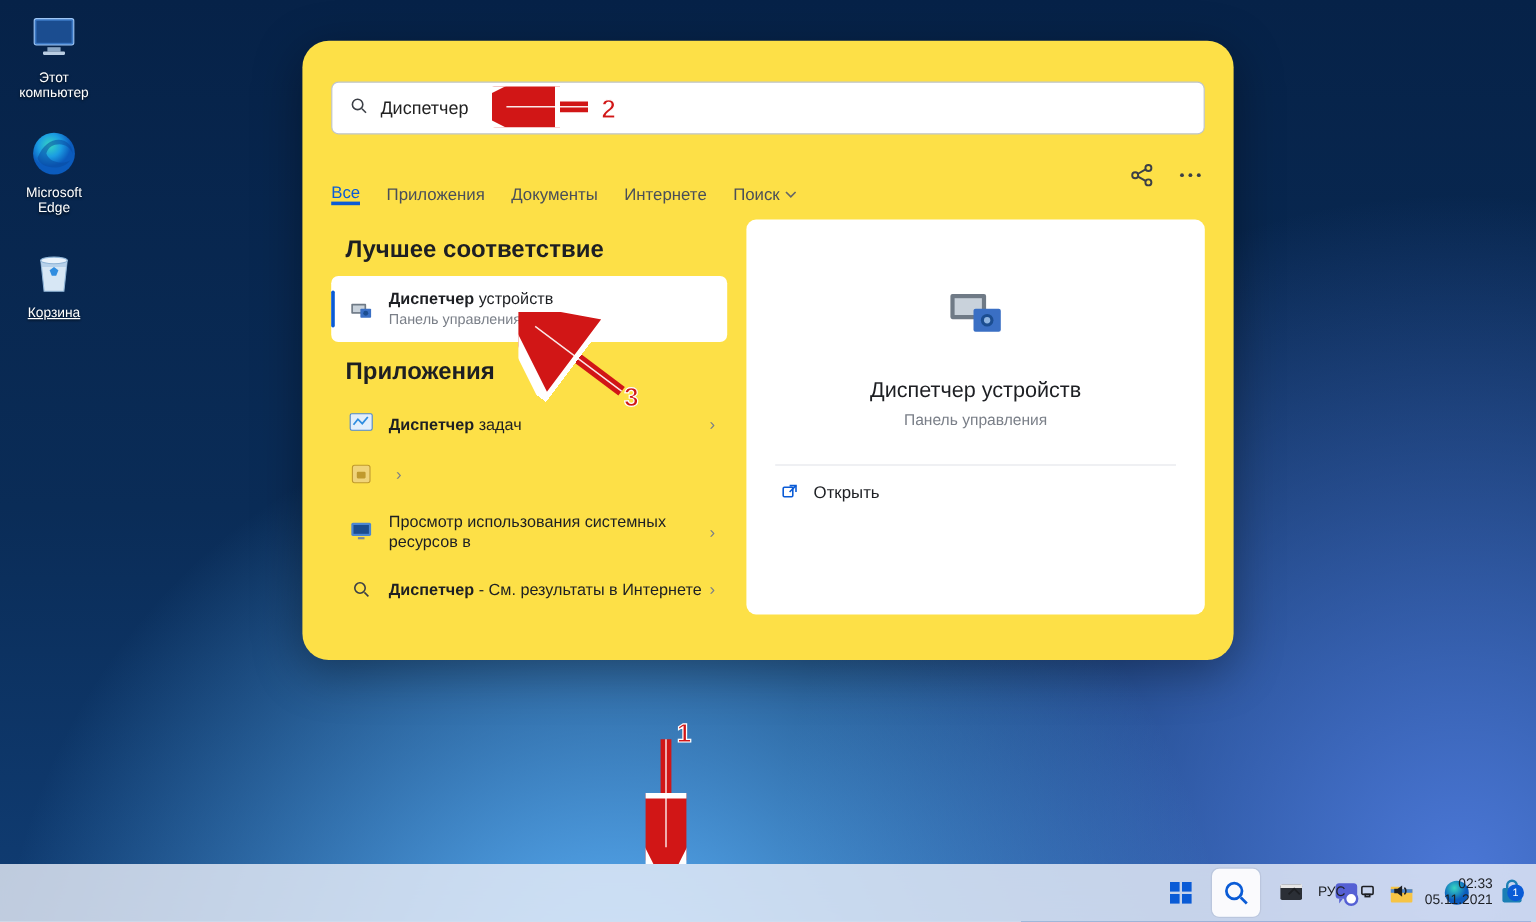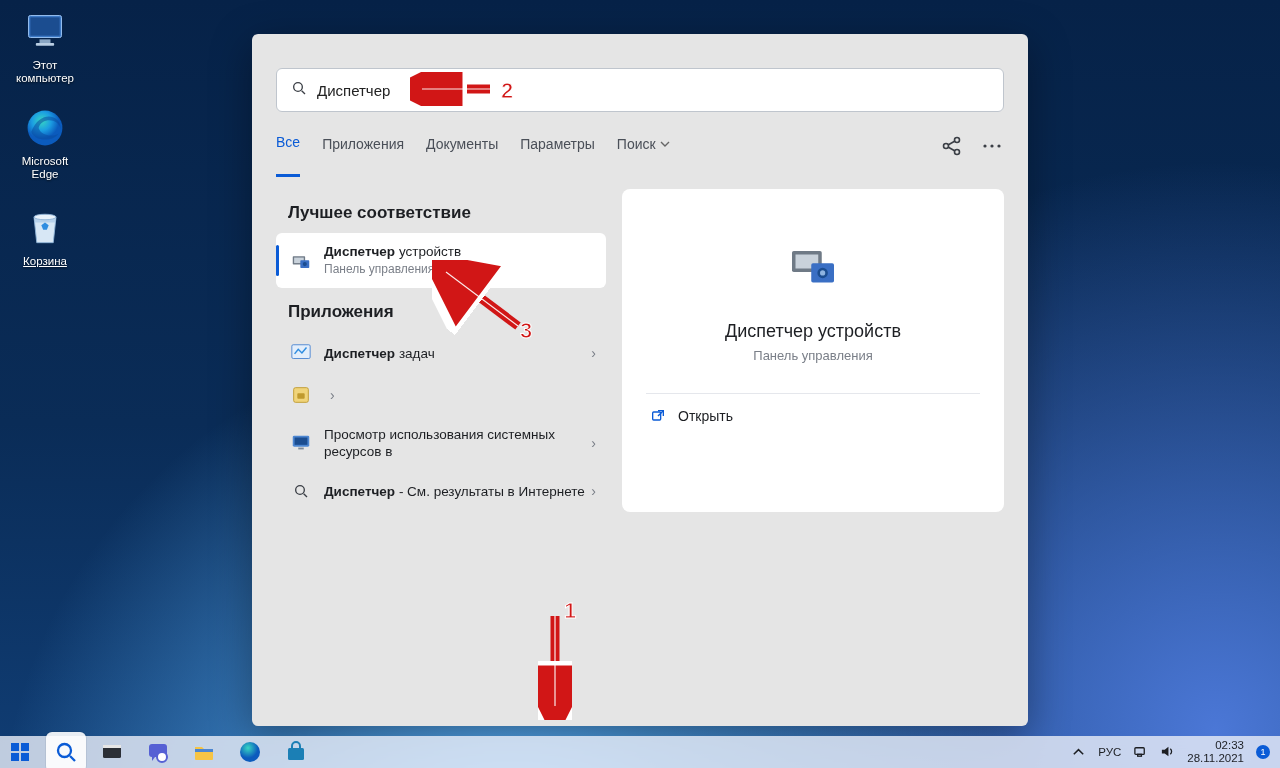--- a/index.html
+++ b/index.html
@@ -12,45 +12,45 @@
     position: relative; overflow: hidden;
   }
 
   
   .desktop-icon { position: absolute; width: 78px; text-align: center; color: #fff; font-size: 11.5px; line-height: 13px; text-shadow: 0 1px 2px rgba(0,0,0,.7); cursor: pointer; }
   .desktop-icon .ico { width: 44px; height: 44px; margin: 0 auto 5px; display: flex; align-items: center; justify-content: center; }
   .desktop-icon .ico svg { width: 100%; height: 100%; }
 
   
   .search-panel {
-    position: absolute; left: 252px; top: 34px; width: 776px; height: 692px;
-    background: #e5e5e5; border-radius: 6px; box-shadow: 0 10px 40px rgba(0,0,0,.35);
+    position: absolute; left: 252px; top: 34px; width: 776px; height: 516px;
+    background: #fde047; border-radius: 22px; box-shadow: 0 10px 40px rgba(0,0,0,.35);
     padding: 0; overflow: hidden;
   }
   .search-bar {
     margin: 34px 24px 0; height: 44px; background: #fff; border: 1px solid #bfc5cd; border-radius: 6px;
     display: flex; align-items: center; padding: 0 14px;
   }
   .search-bar svg { width: 16px; height: 16px; flex-shrink: 0; }
   .search-bar input {
     border: none; outline: none; font-size: 15px; margin-left: 10px; width: 100%; color: #222; background: transparent;
   }
 
   .tabs-row { display: flex; align-items: center; padding: 22px 24px 0; position: relative; }
   .tabs { display: flex; gap: 22px; font-size: 14px; color: #4a4f58; }
-  .tab { padding-bottom: 24px; cursor: pointer; display: flex; align-items: center; gap: 4px; }
+  .tab { padding-bottom: 0; cursor: pointer; display: flex; align-items: center; gap: 4px; margin-top: 18px; }
   .tab.active { color: #0a5bd6; border-bottom: 3px solid #0a5bd6; font-weight: 500; }
   .tabs-right { position: absolute; right: 24px; top: 22px; display: flex; gap: 16px; align-items: center; }
   .icon-btn { width: 24px; height: 24px; display: flex; align-items: center; justify-content: center; cursor: pointer; color: #3b3f46; }
 
   .content { display: flex; padding: 12px 24px 0; gap: 16px; }
   .left-col { width: 330px; }
   .right-col { flex: 1; background: #fff; border-radius: 8px; padding: 48px 24px 24px; }
 
-  .section-header { font-size: 17px; font-weight: 600; color: #1d1f23; margin: 14px 0 10px 12px; }
+  .section-header { font-size: 20px; font-weight: 600; color: #1d1f23; margin: 14px 0 10px 12px; }
 
   .result-item {
     display: flex; align-items: center; padding: 10px 10px 10px 14px; border-radius: 6px; cursor: pointer; position: relative;
   }
   .result-item.selected { background: #fff; }
   .result-item.selected::before {
     content: ""; position: absolute; left: 0; top: 12px; bottom: 12px; width: 3px; background: #0a5bd6; border-radius: 2px;
   }
   .result-ico { width: 22px; height: 22px; flex-shrink: 0; margin-right: 12px; display: flex; align-items: center; justify-content: center; }
   .result-ico svg { width: 100%; height: 100%; }
@@ -62,23 +62,23 @@
 
   .preview-ico { width: 56px; height: 56px; margin: 0 auto; display: flex; align-items: center; justify-content: center; }
   .preview-ico svg { width: 100%; height: 100%; }
   .preview-title { text-align: center; font-size: 18px; color: #1d1f23; margin-top: 28px; }
   .preview-sub { text-align: center; font-size: 13px; color: #7a7f88; margin-top: 6px; padding-bottom: 30px; border-bottom: 1px solid #e5e7ec; }
   .action-row { display: flex; align-items: center; padding: 14px 4px; font-size: 14px; color: #1d1f23; cursor: pointer; }
   .action-row svg { width: 16px; height: 16px; margin-right: 12px; color: #0a5bd6; }
 
   
   .taskbar {
-    position: absolute; left: 0; right: 0; bottom: 0; height: 32px;
+    position: absolute; left: 0; right: 0; bottom: 0; height: 48px;
     background: rgba(230,236,246,.82); backdrop-filter: blur(20px);
-    display: flex; align-items: center; justify-content: flex-start;
+    display: flex; align-items: center; justify-content: flex-end;
   }
   .tb-center { display: flex; gap: 6px; }
   .tb-item { width: 40px; height: 40px; border-radius: 6px; display: flex; align-items: center; justify-content: center; cursor: pointer; }
   .tb-item.active { background: rgba(255,255,255,.9); box-shadow: 0 0 0 1px rgba(0,0,0,.06); }
   .tb-item svg { width: 24px; height: 24px; }
   .tb-right { position: absolute; right: 10px; display: flex; align-items: center; gap: 12px; font-size: 11.5px; color: #1d1f23; }
   .tb-right .clock { text-align: right; line-height: 13px; }
   .tb-right svg { width: 15px; height: 15px; }
   .notif-dot { width: 14px; height: 14px; background: #0a5bd6; border-radius: 7px; color: #fff; font-size: 9px; display: flex; align-items: center; justify-content: center; }
 
@@ -141,21 +141,21 @@
         </svg>
     </span>
     <input type="text" value="Диспетчер" style="">
   </div>
 
   <div class="tabs-row">
     <div class="tabs">
       <div class="tab active">Все</div>
       <div class="tab">Приложения</div>
       <div class="tab">Документы</div>
-      <div class="tab">Параметры</div>
+      <div class="tab">Интернете</div>
       <div class="tab">
           <span>Поиск</span>
         <svg width="10" height="10" viewBox="0 0 10 10">
             <path d="M1 3l4 4 4-4" fill="none" stroke="#666" stroke-width="1.4"></path>
           </svg>
       </div>
     </div>
     <div class="tabs-right">
       <div class="icon-btn">
         <svg viewBox="0 0 24 24" fill="none" stroke="currentColor" stroke-width="1.6">
@@ -326,21 +326,21 @@
     <span><svg viewBox="0 0 16 16" stroke-width="1.4" stroke="#1d1f23" fill="none">
           <rect x="2" y="4" width="10" height="7" rx="1"></rect>
           <rect x="5" y="11" width="4" height="2"></rect>
         </svg></span>
     <span><svg viewBox="0 0 16 16" fill="#1d1f23">
           <path d="M2 6h3l4-3v10l-4-3H2z"></path>
           <path d="M11 5a4 4 0 0 1 0 6" fill="none" stroke="#1d1f23" stroke-width="1.4"></path>
         </svg></span>
     <div class="clock">
       <div>02:33</div>
-      <div>28.11.2021</div>
+      <div>05.11.2021</div>
     </div>
     <div class="notif-dot">1</div>
   </div>
 </div>
 
 <svg class="arrow" style="left:538px; top:602px;" width="34" height="118">
   <defs>
       <marker id="ah1" markerWidth="10" markerHeight="10" refX="5" refY="5" orient="auto">
         <path d="M0 0L10 5L0 10z" fill="#d11616" stroke="#fff" stroke-width="1"></path>
       </marker>

